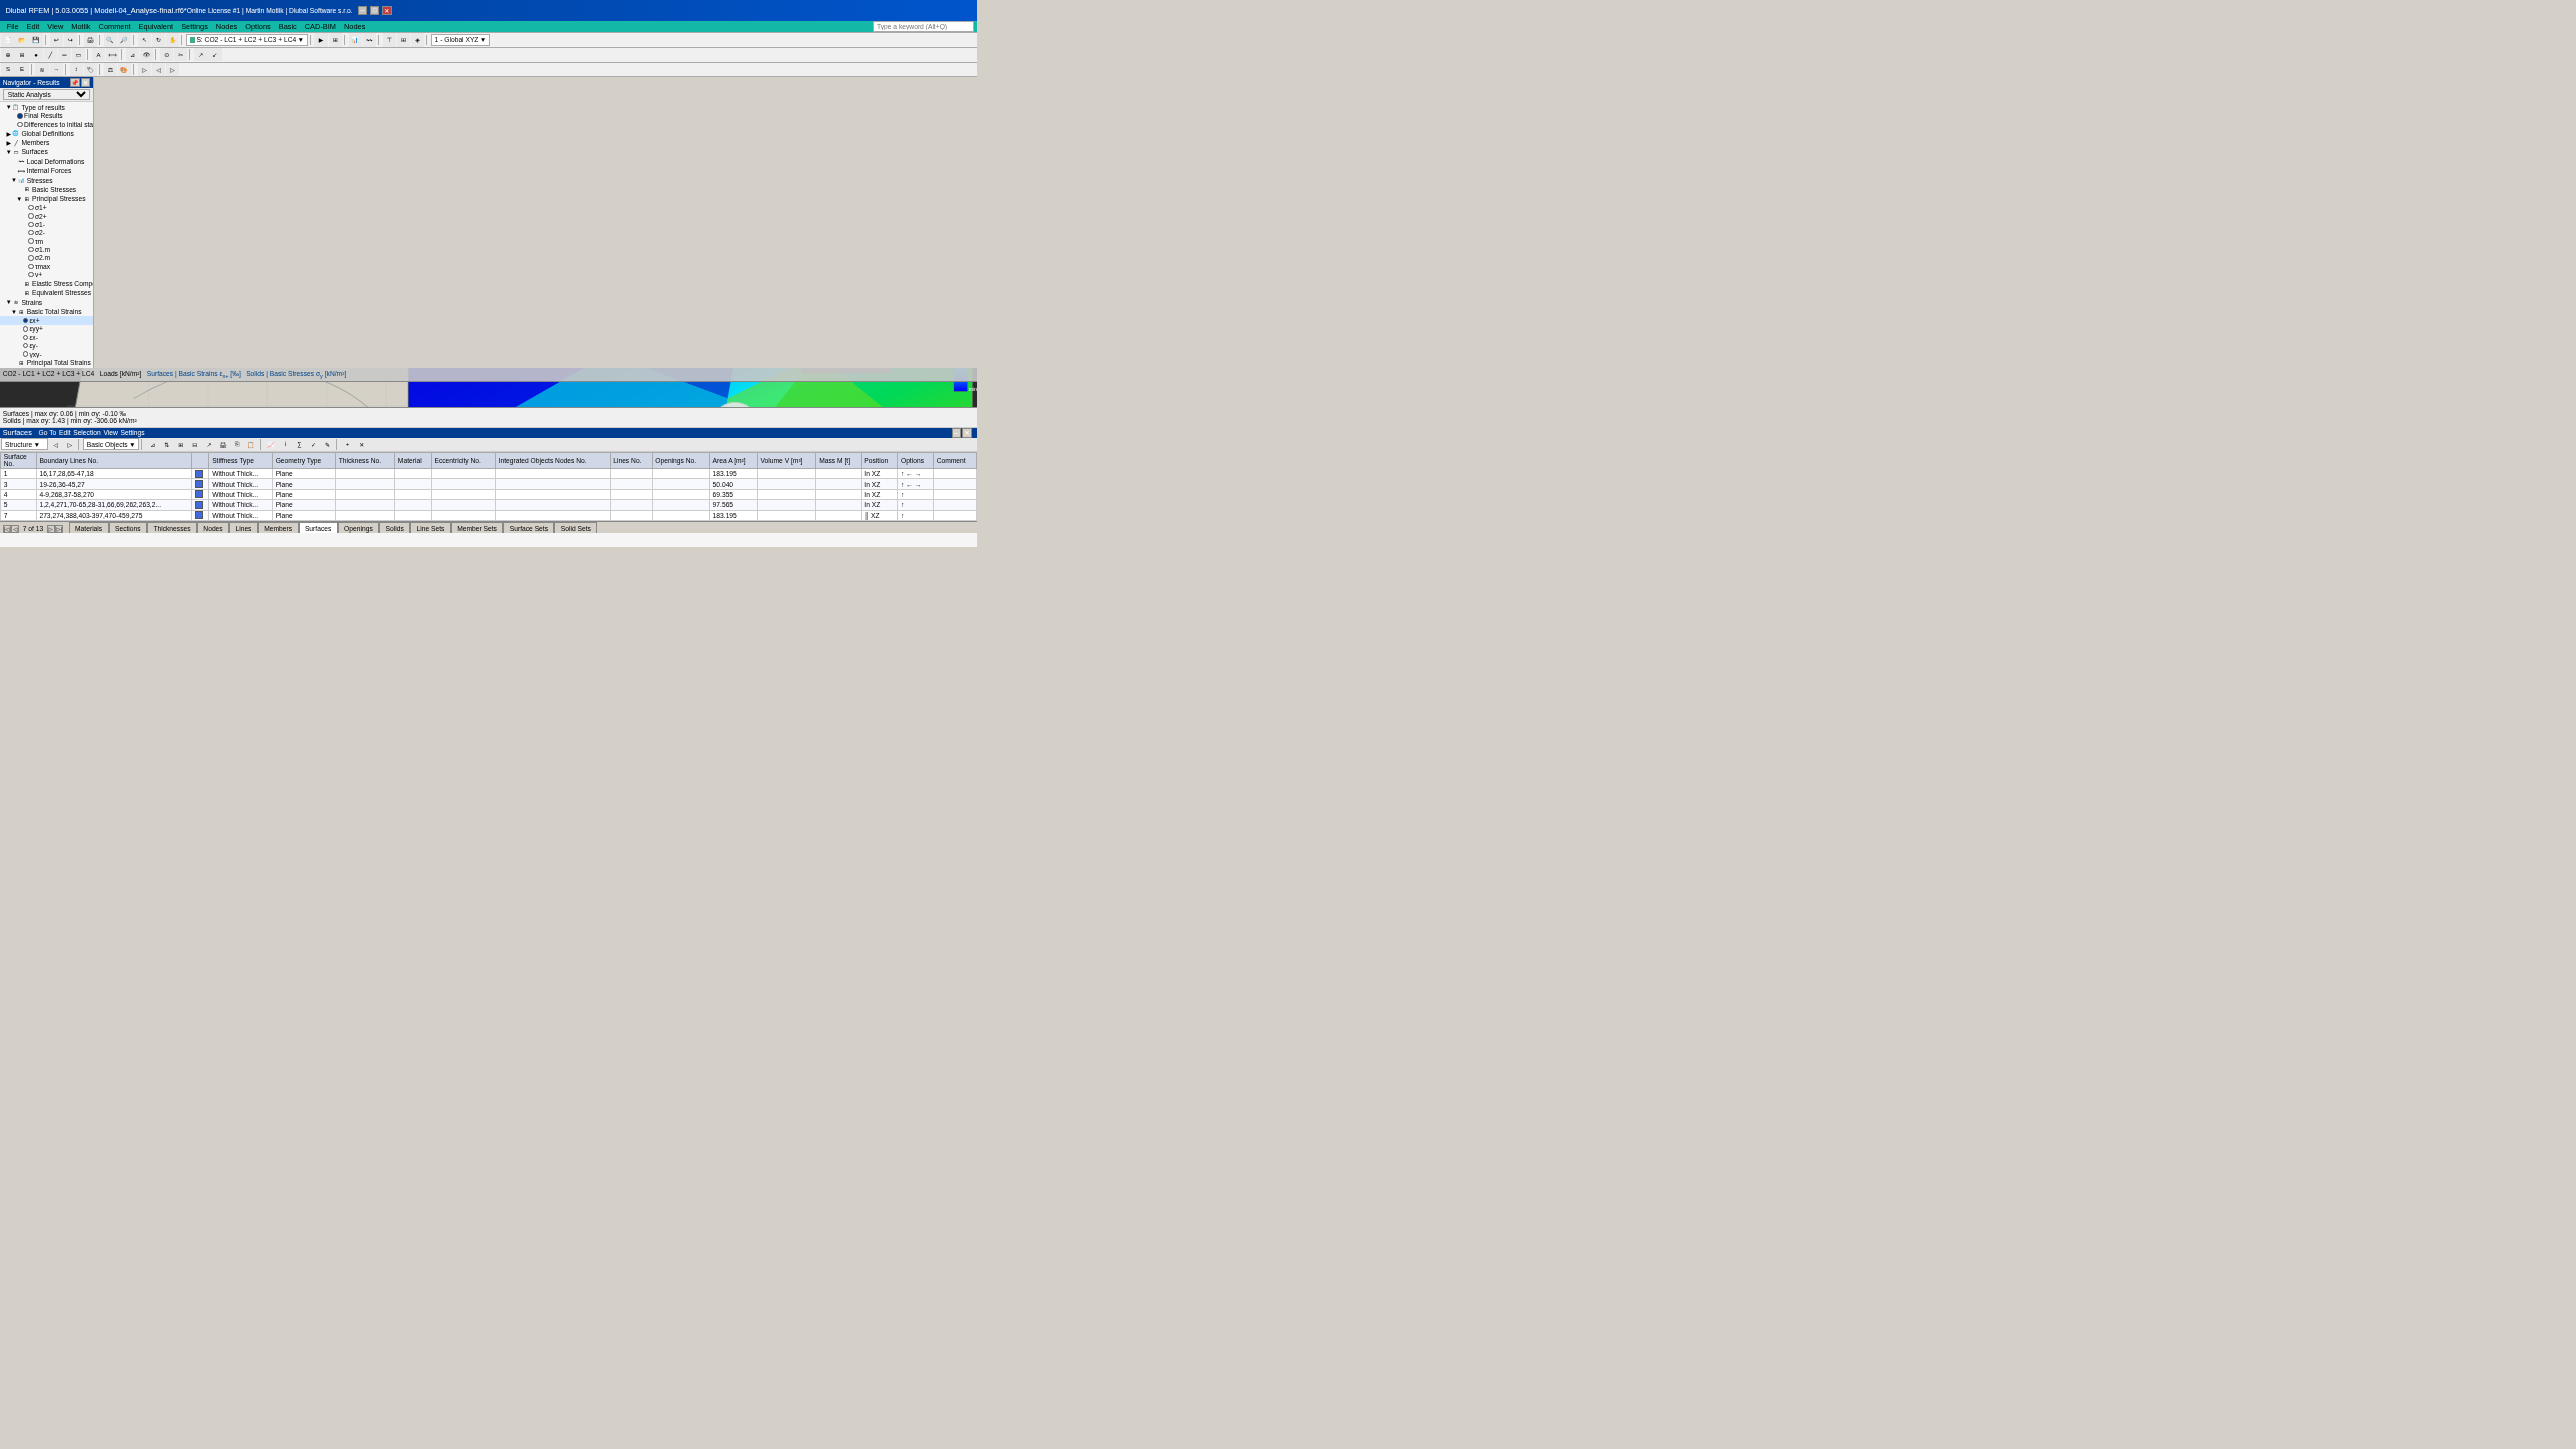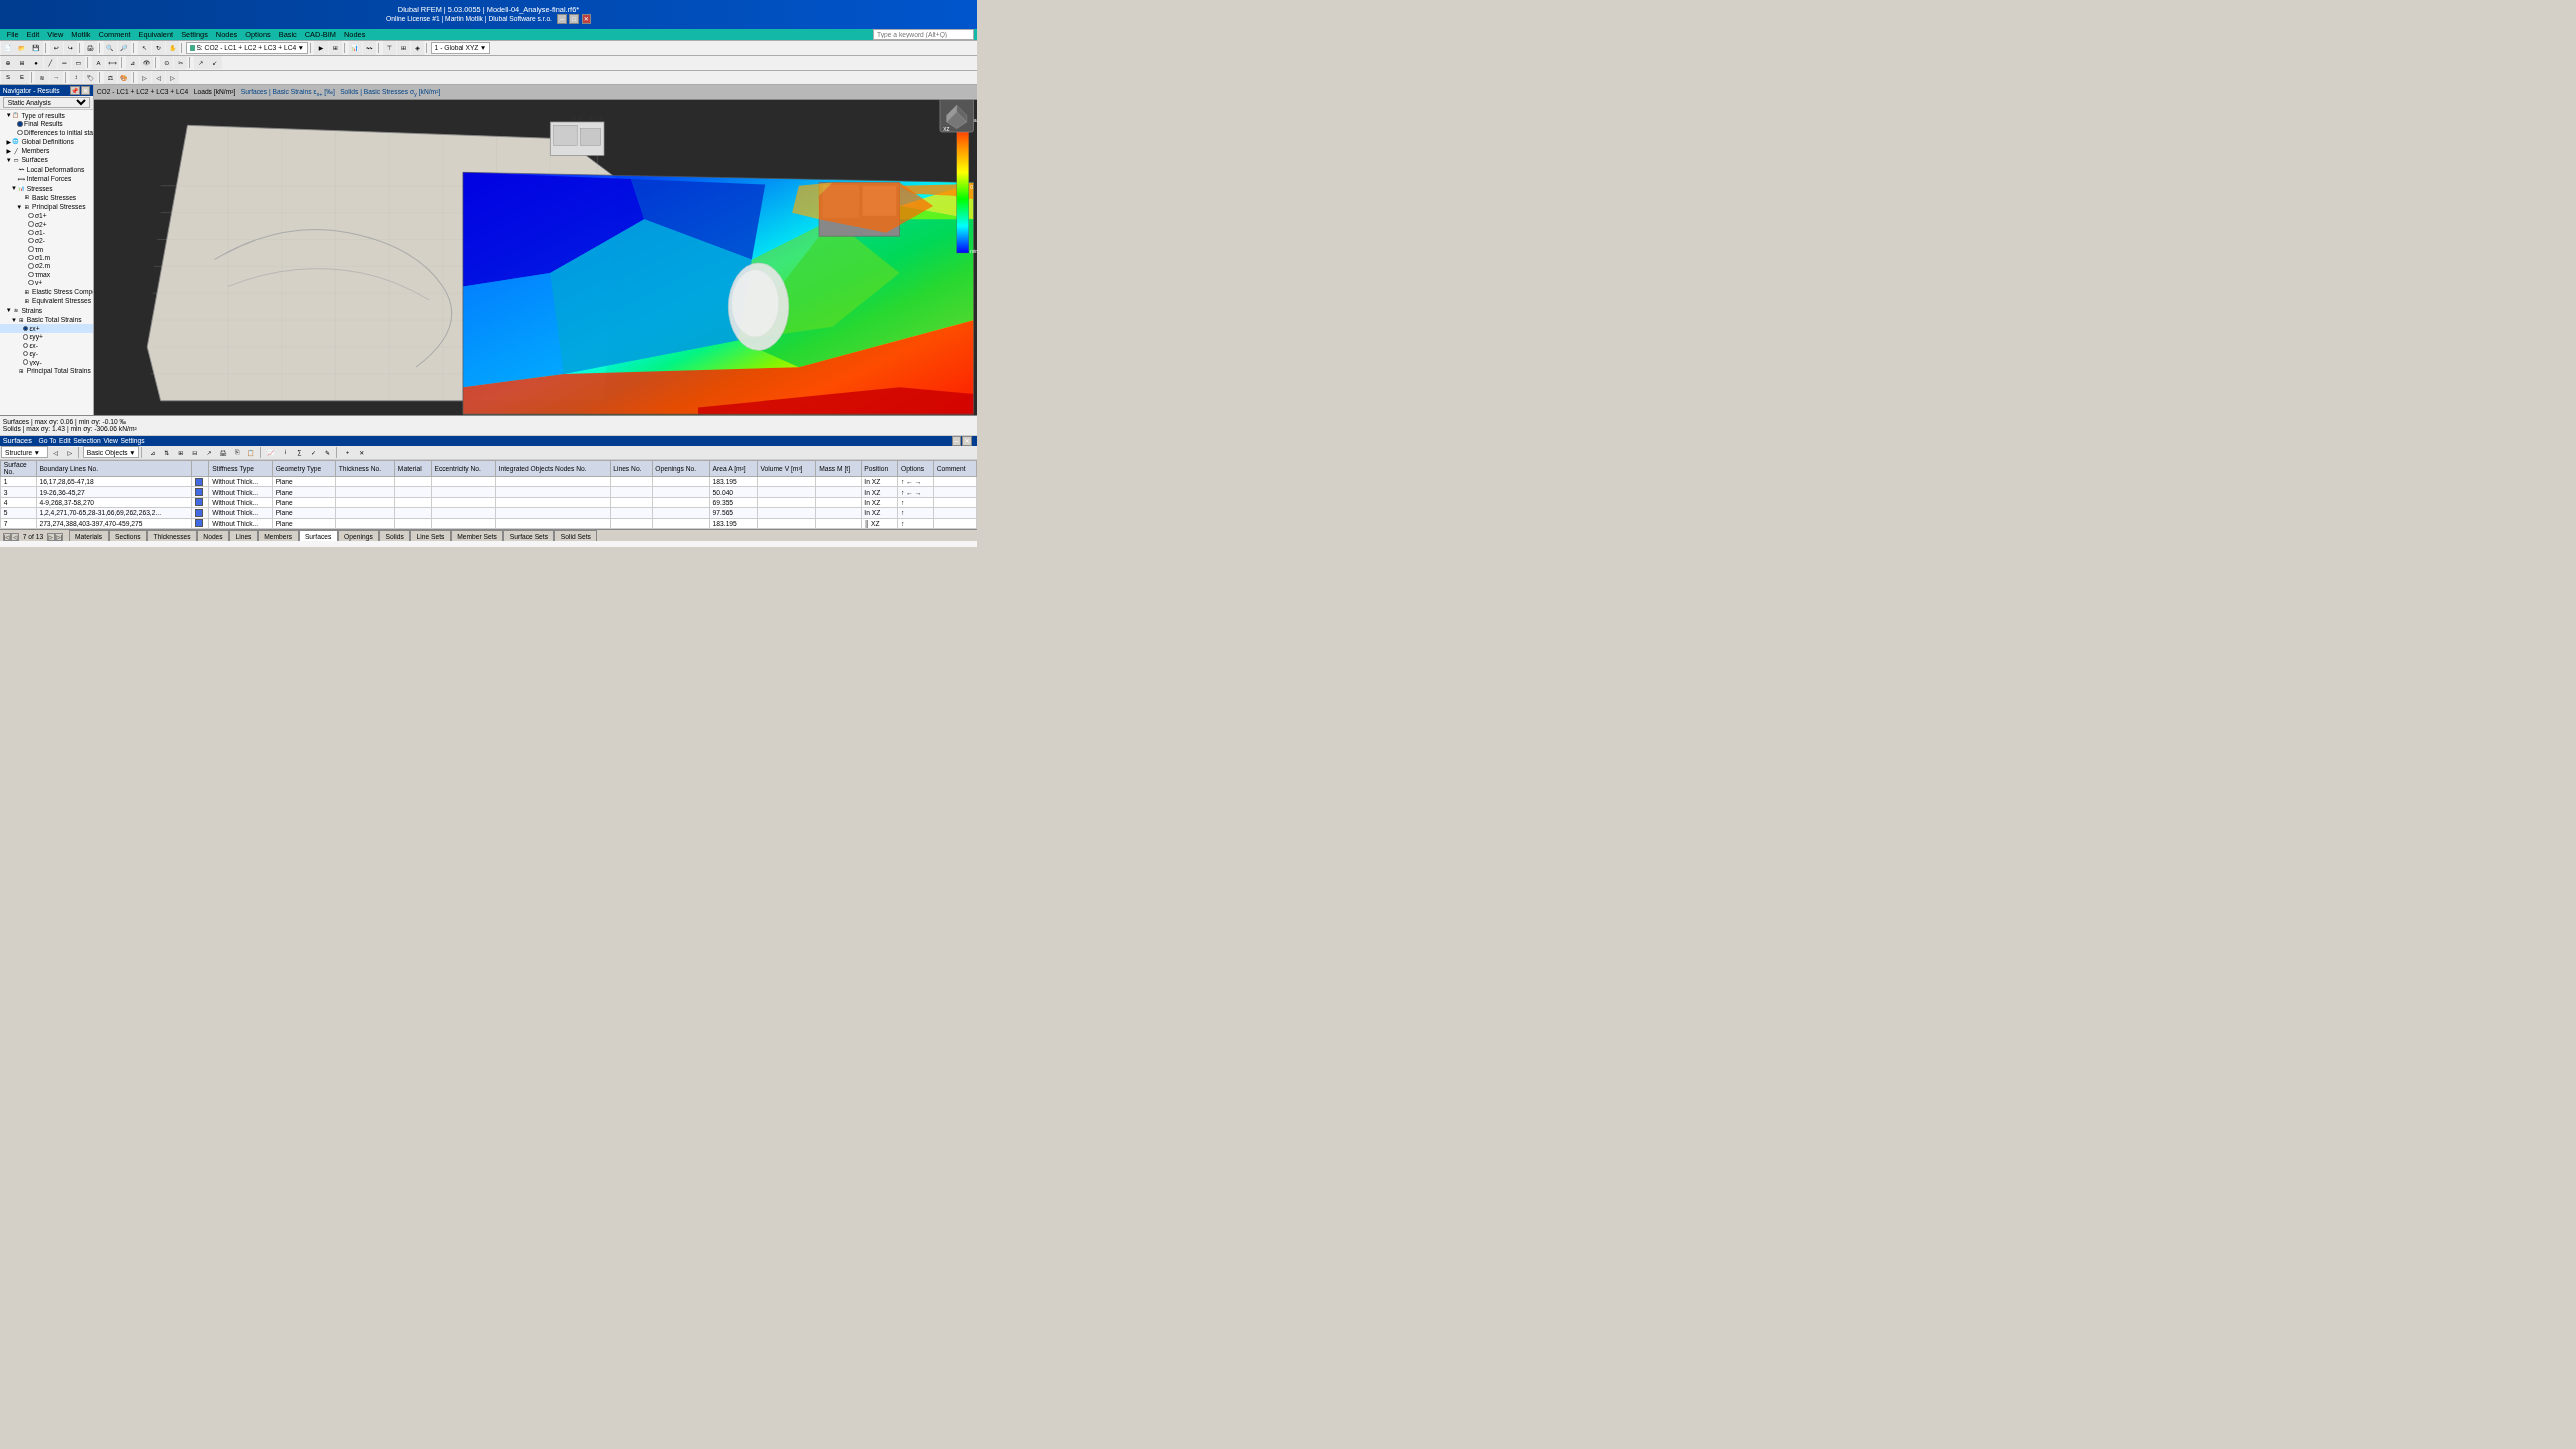--- a/index.html
+++ b/index.html
@@ -8,29 +8,28 @@
       height: 547px; 
       overflow: hidden; 
       font-family: 'Segoe UI', Tahoma, sans-serif; 
       font-size: 7.4px;
       background: #d4d0c8;
       color: #000;
     }
 
     
     #title-bar {
-      height: 29px;
+      height: 21px;
       background: linear-gradient(to right, #003c8f, #0055cc);
       display: flex;
       align-items: center;
-      justify-content: center;
+      justify-content: flex-start;
       padding: 0 5.4px;
       color: white;
       font-size: 7.4px;
-      flex-direction: column;
     }
     #title-bar-controls { display: flex; gap: 2.7px; }
     .title-btn {
       width: 9.4px; height: 9.4px;
       background: #c0c0c0;
       border: 0.7px solid #888;
       font-size: 6px;
       display: flex; align-items: center; justify-content: center;
       cursor: pointer;
     }
@@ -79,20 +78,21 @@
       font-size: 6.7px;
       display: flex; align-items: center; gap: 1.3px;
       cursor: pointer;
       min-width: 40px;
     }
 
     
     #main-layout {
       display: flex;
       height: calc(547px - 13.4px - 12px - 14.8px - 14.8px - 14.8px);
+      flex-direction: column;
     }
 
     
     #navigator {
       width: 94px;
       background: #f5f5f5;
       border-right: 0.7px solid #aaa;
       overflow-y: auto;
       font-size: 6.7px;
     }

